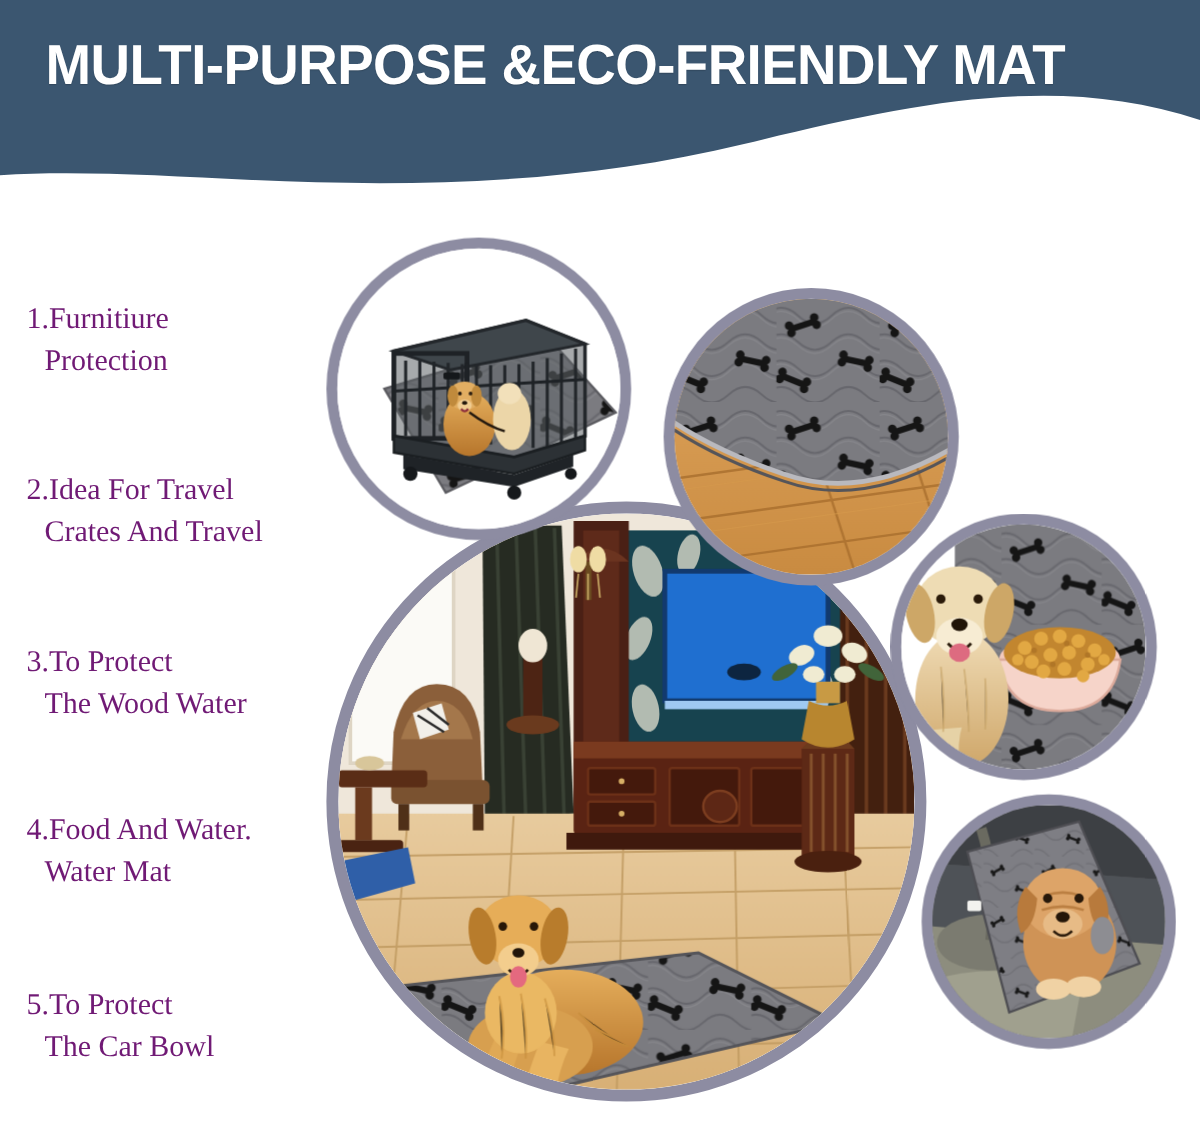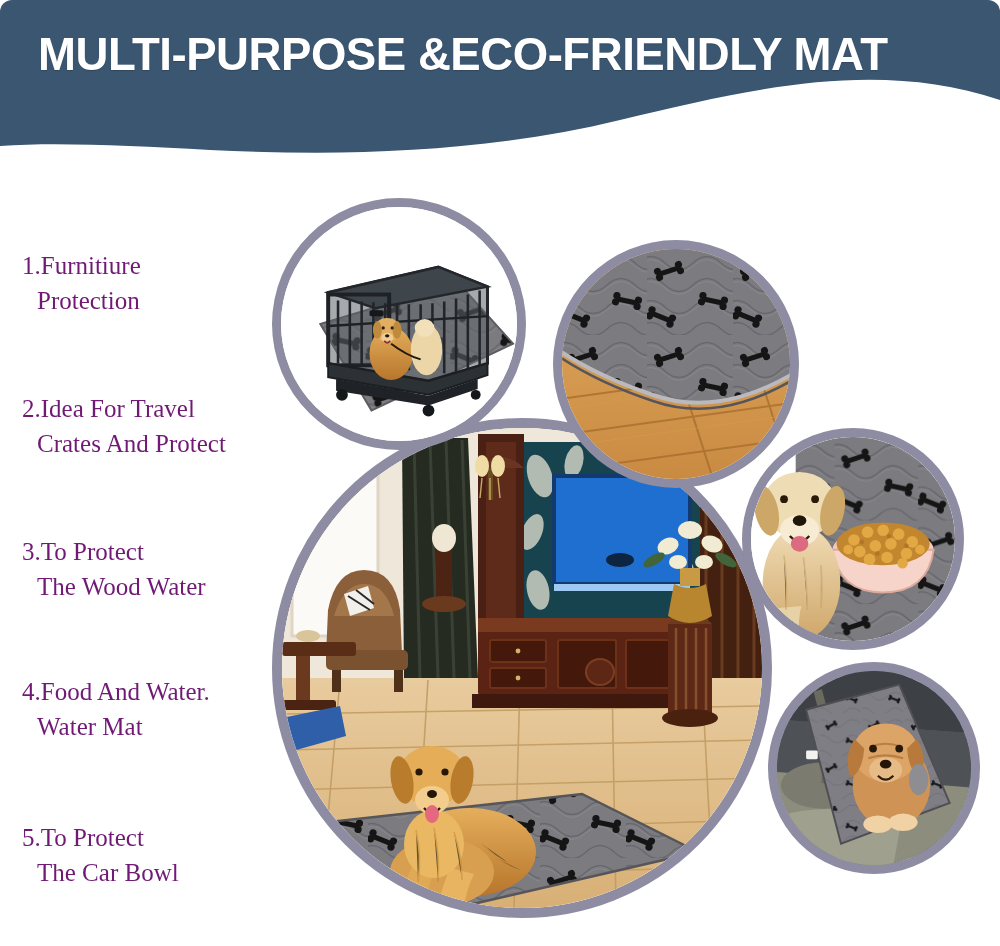--- a/index.html
+++ b/index.html
@@ -9,21 +9,20 @@
   }
   body {
     font-family: "Liberation Sans", sans-serif;
   }
   .page {
     position: relative;
     width: 1000px;
     height: 946px;
     background: #ffffff;
     overflow: hidden;
-    border-radius: 12px;
   }
 
   
   .header {
     position: absolute;
     left: 0;
     top: 0;
     width: 1000px;
     height: 160px;
     overflow: hidden;
@@ -111,21 +110,21 @@
 
   <div class="feature-list">
 
     <div class="feature-item" style="top:12px;">
       <span>1.Furnitiure</span>
       <span class="line2">Protection</span>
     </div>
 
     <div class="feature-item" style="top:155px;">
       <span>2.Idea For Travel</span>
-      <span class="line2">Crates And Protect</span>
+      <span class="line2">Crates And Travel</span>
     </div>
 
     <div class="feature-item" style="top:298px;">
       <span>3.To Protect</span>
       <span class="line2">The Wood Water</span>
     </div>
 
     <div class="feature-item" style="top:438px;">
       <span>4.Food And Water.</span>
       <span class="line2">Water Mat</span>

